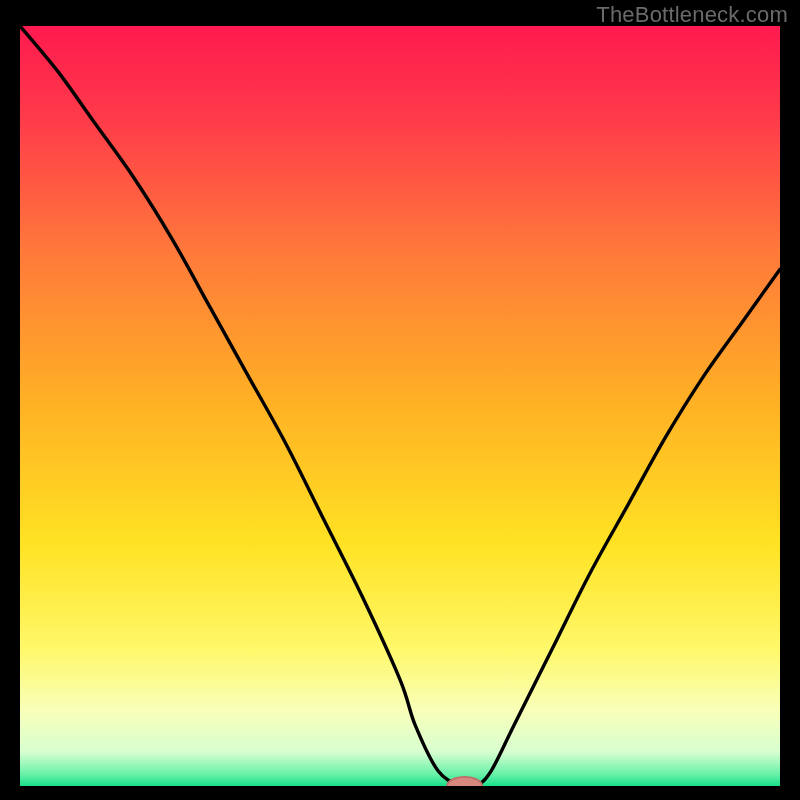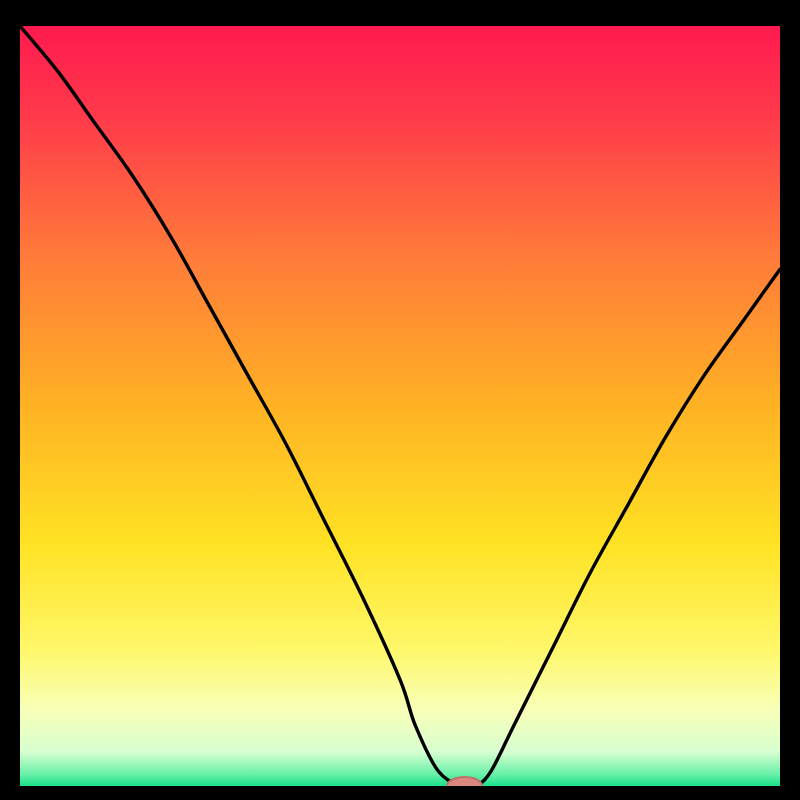--- a/index.html
+++ b/index.html
@@ -36,20 +36,21 @@
     height: 760px;
   }
   svg {
     display: block;
   }
 </style>
 </head>
 <body>
 
 <div class="frame">
+  <div class="watermark">TheBottleneck.com</div>
 
   <div class="plot-wrap">
     <svg id="chart-svg" viewBox="0 0 100 100" preserveAspectRatio="none" width="760" height="760">
       <defs>
         <linearGradient id="bg-grad" x1="0" y1="0" x2="0" y2="1">
             <stop offset="0.00%" stop-color="#ff1a4f"></stop>
             <stop offset="12.00%" stop-color="#ff3a4a"></stop>
             <stop offset="30.00%" stop-color="#ff7a3a"></stop>
             <stop offset="50.00%" stop-color="#ffb224"></stop>
             <stop offset="68.00%" stop-color="#ffe223"></stop>

